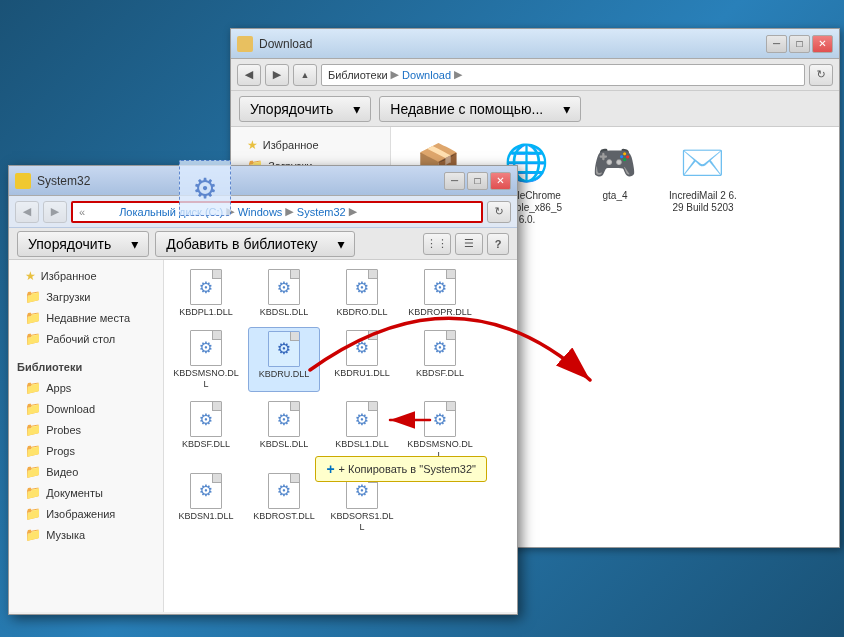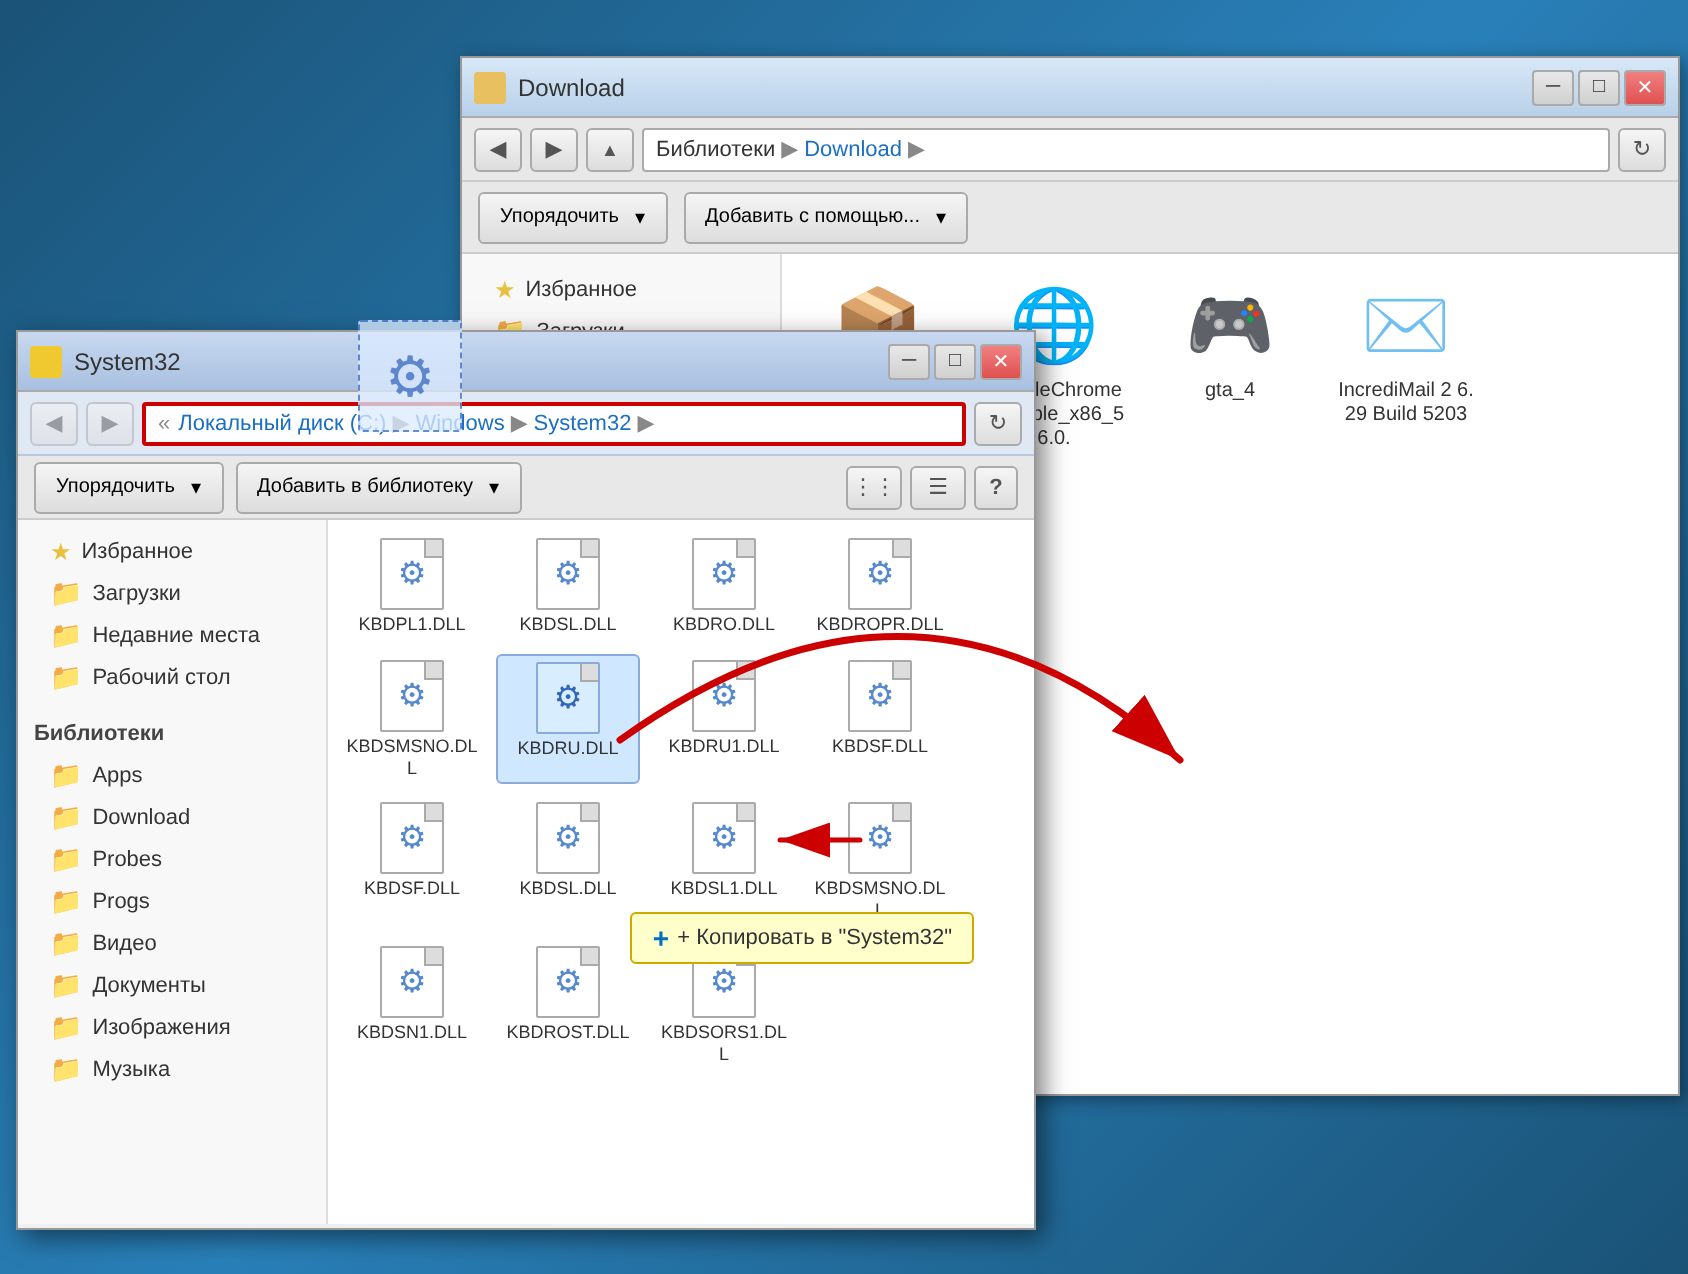--- a/index.html
+++ b/index.html
@@ -128,25 +128,25 @@
       padding: 0 8px;
       gap: 8px;
     }
 
     .toolbar-btn {
       height: 26px;
       padding: 0 10px;
       background: linear-gradient(to bottom, #f5f5f5, #ddd);
       border: 1px solid #aaa;
       border-radius: 3px;
-      font-size: 10px;
+      font-size: 14px;
       cursor: pointer;
       display: flex;
       align-items: center;
-      gap: 8px;
+      gap: 20px;
       justify-content: flex-end;
     }
 
     .window-content-back {
       display: flex;
       height: calc(100% - 98px);
     }
 
     .sidebar-back {
       width: 160px;
@@ -474,21 +474,21 @@
       </div>
       <div class="nav-btn">↻</div>
     </div>
 
     <div class="toolbar-back">
       <div class="toolbar-btn">
         <span>Упорядочить</span>
         <span>▾</span>
       </div>
       <div class="toolbar-btn">
-        <span>Добавить с помощью...</span>
+        <span>Недавние с помощью...</span>
         <span>▾</span>
       </div>
     </div>
 
     <div class="window-content-back">
 
       <div class="sidebar-back">
         <div class="sidebar-section">
           <div class="sidebar-item">
             <span class="star-icon">★</span>
@@ -575,21 +575,21 @@
         <div class="tb-btn">□</div>
         <div class="tb-btn close">✕</div>
       </div>
     </div>
 
     <div class="address-bar-front">
       <div class="nav-btn" style="opacity:0.5;">◀</div>
       <div class="nav-btn" style="opacity:0.5;">▶</div>
       <div class="address-path-front">
         <span style="color:#888;margin-right:4px;">«</span>
-        <span style="color:#1a6fc4;">Локальный диск (C:)</span>
+        <span style="color:#1a6fc4;margin-left:30px;">Локальный диск (C:)</span>
         <span style="color:#888; margin:0 3px;">▶</span>
         <span style="color:#1a6fc4;">Windows</span>
         <span style="color:#888; margin:0 3px;">▶</span>
         <span style="color:#1a6fc4;">System32</span>
         <span style="color:#888; margin:0 3px;">▶</span>
       </div>
       <div class="nav-btn">↻</div>
     </div>
 
     <div class="toolbar-front">

